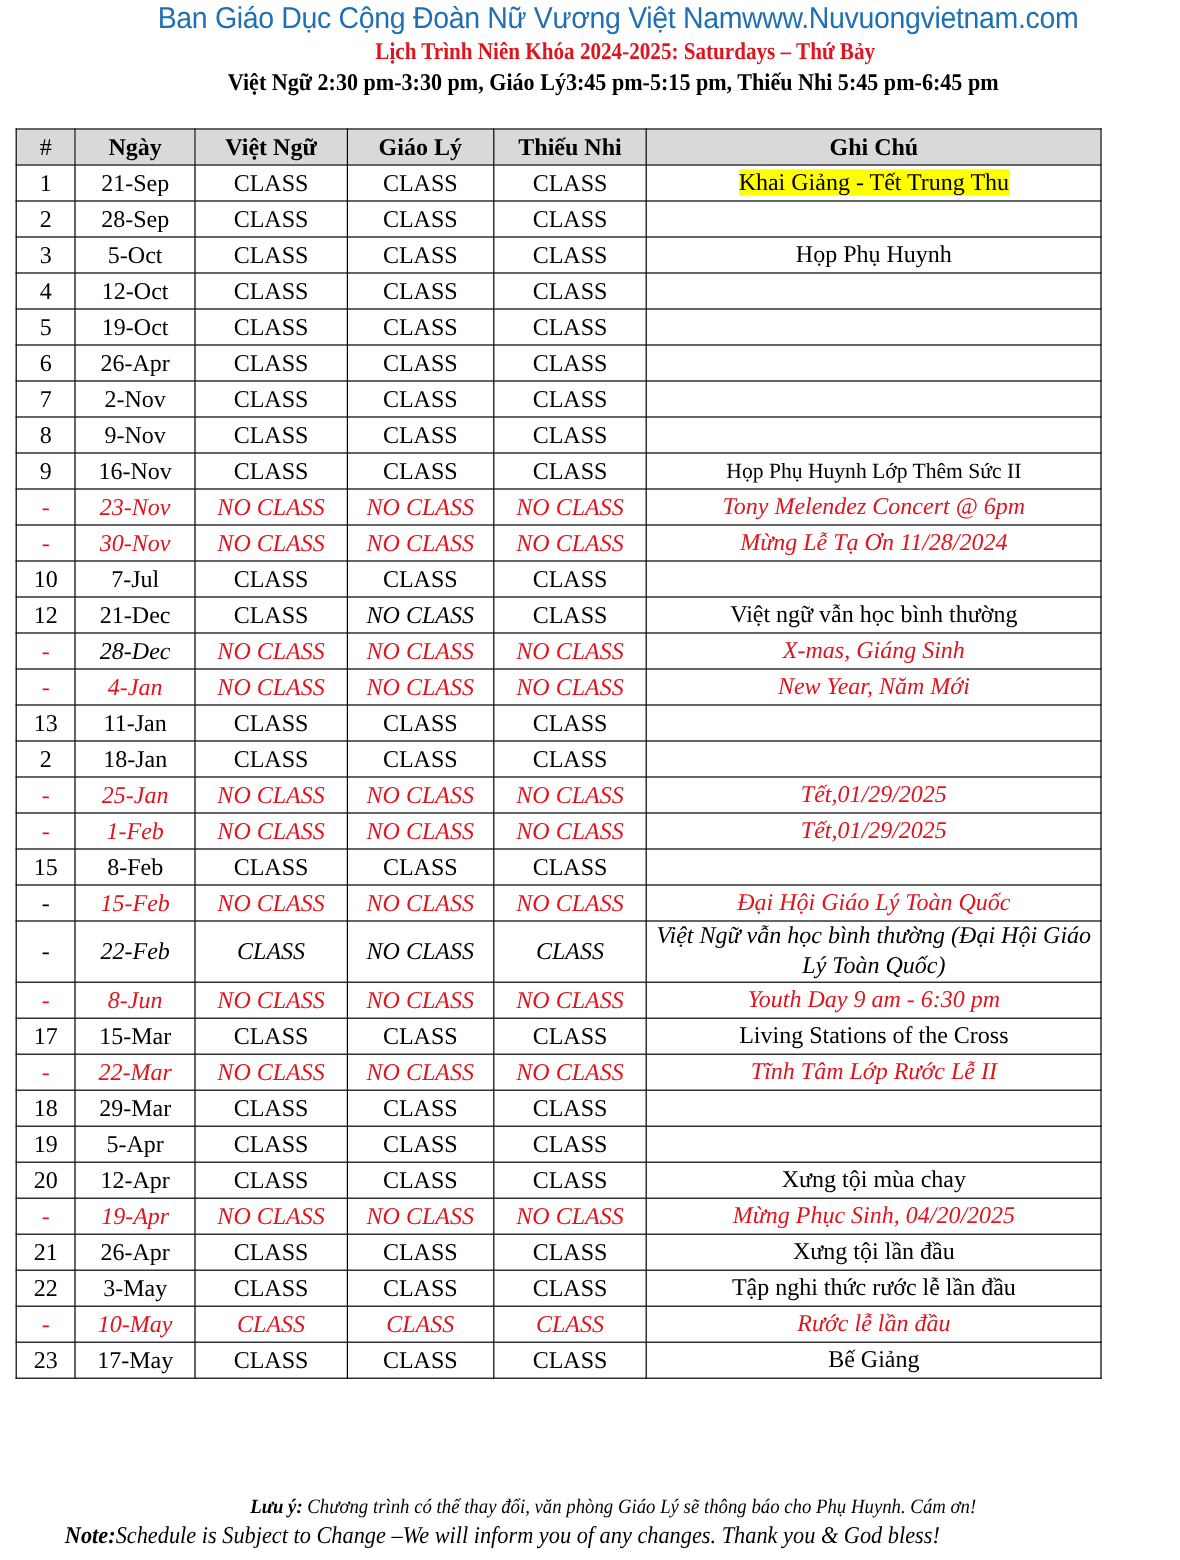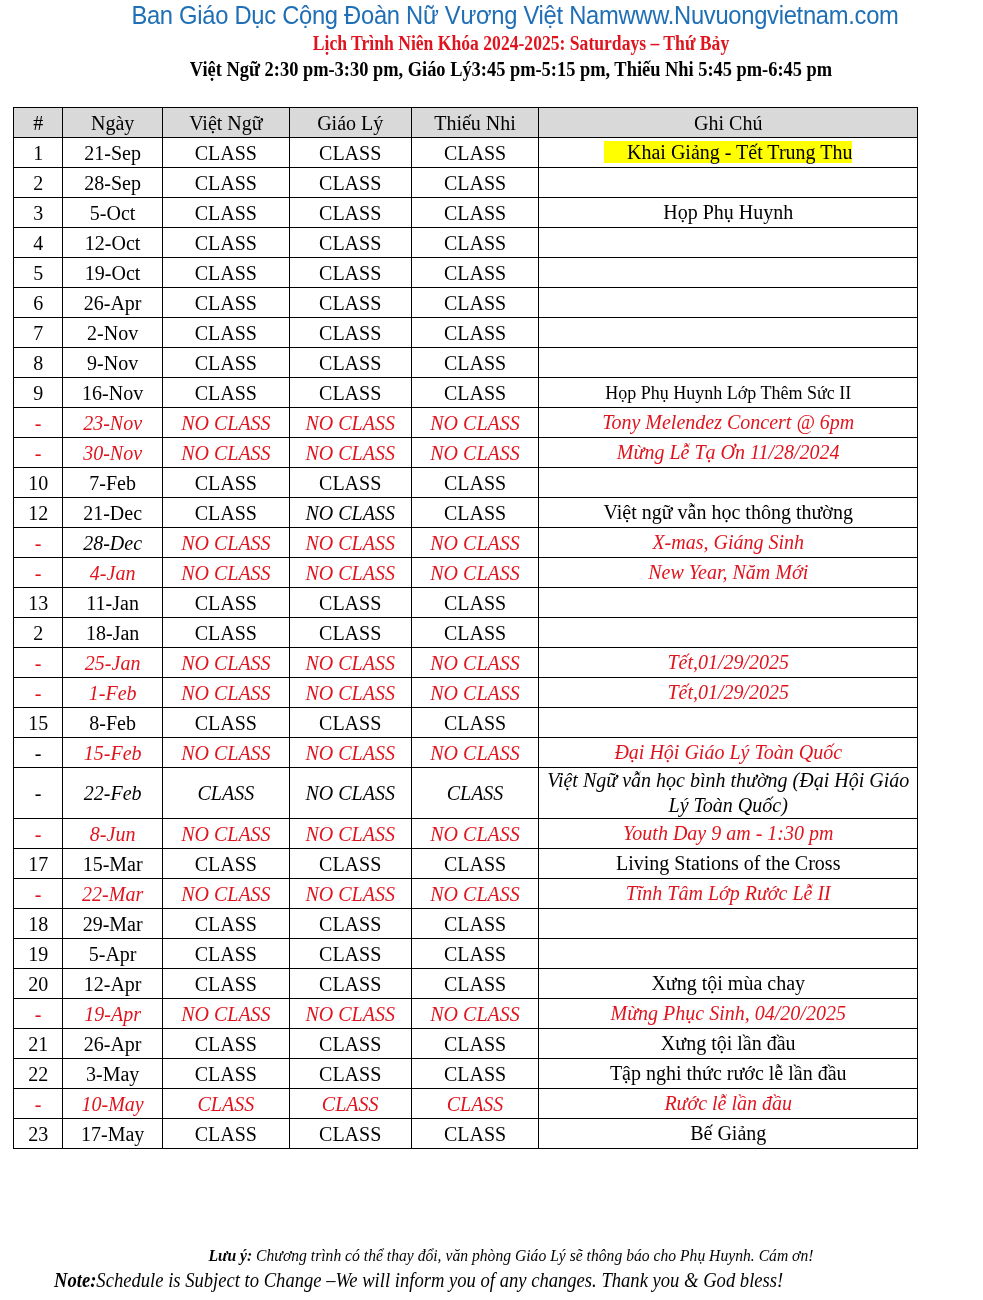--- a/index.html
+++ b/index.html
@@ -2,28 +2,28 @@
 <html><head>
 <meta charset="utf-8">
 <style>
   html, body { margin: 0; padding: 0; background: #ffffff; }
   body { width: 983px; height: 1300px; position: relative; overflow: hidden; font-family: "Liberation Serif", serif; color: #000; }
   .title { position: absolute; top: 0; left: 0; width: 1030px; text-align: center; font-family: "Liberation Sans", sans-serif; font-size: 25px; color: #1f6fb6; letter-spacing: -0.3px; line-height: 30px; white-space: nowrap; transform: scaleX(0.95); transform-origin: 50% 0; }
   .subtitle { position: absolute; top: 31px; left: 0; width: 1042px; text-align: center; font-size: 20px; font-weight: bold; color: #e0141e; line-height: 24px; transform: scaleX(0.88); transform-origin: 50% 0; white-space: nowrap; }
   .times { position: absolute; top: 57px; left: 0; width: 1022px; text-align: center; font-size: 20px; font-weight: bold; line-height: 24px; transform: scaleX(0.92); transform-origin: 50% 0; white-space: nowrap; }
   table.sched { position: absolute; top: 107px; left: 13px; border-collapse: collapse; table-layout: fixed; width: 905px; }
   table.sched th, table.sched td { border: 1px solid #000; text-align: center; padding: 0; font-size: 20px; line-height: 22px; height: 29px; white-space: nowrap; overflow: hidden; }
-  table.sched th { background: #d9d9d9; font-weight: normal; height: 29px; }
+  table.sched th { background: #d9d9d9; font-weight: bold; height: 29px; }
   table.sched td.note { white-space: normal; line-height: 25px; }
   table.sched tr.tall td { height: 49px; }
   .c-num { width: 49px; } .c-date { width: 99px; } .c-vn { width: 126px; } .c-gl { width: 121px; } .c-tn { width: 127px; } .c-note { width: 376px; }
   .red { color: #e0141e; }
   .blk { color: #000; }
   .it { font-style: italic; }
-  .hl { background: #ffff00; padding-left: 23px; }
+  .hl { background: #ffff00; }
   .small { font-size: 18px; text-align: center; }
   .footer1 { position: absolute; top: 1245px; left: 0; width: 1022px; text-align: center; font-size: 17px; font-style: italic; line-height: 22px; transform: scaleX(0.92); transform-origin: 50% 0; white-space: nowrap; }
   .footer2 { position: absolute; top: 1268px; left: 54px; font-size: 20px; font-style: italic; line-height: 24px; transform: scaleX(0.93); transform-origin: 0 0; white-space: nowrap; }
   b { font-weight: bold; }
 </style>
 </head>
 <body>
 
 <div class="title">Ban Giáo Dục Cộng Đoàn Nữ Vương Việt Namwww.Nuvuongvietnam.com</div>
 <div class="subtitle">Lịch Trình Niên Khóa 2024-2025: Saturdays – Thứ Bảy</div>
@@ -132,33 +132,33 @@
       <tr>
         <td class="red">-</td>
         <td class="red it">30-Nov</td>
         <td class="red it">NO CLASS</td>
         <td class="red it">NO CLASS</td>
         <td class="red it">NO CLASS</td>
         <td class="note"><span class="red it">Mừng Lễ Tạ Ơn 11/28/2024</span></td>
       </tr>
       <tr>
         <td>10</td>
-        <td>7-Feb</td>
+        <td>7-Jul</td>
         <td>CLASS</td>
         <td>CLASS</td>
         <td>CLASS</td>
         <td class="note"><span></span></td>
       </tr>
       <tr>
         <td>12</td>
         <td>21-Dec</td>
         <td>CLASS</td>
         <td class="it">NO CLASS</td>
         <td>CLASS</td>
-        <td class="note"><span>Việt ngữ vẫn học thông thường</span></td>
+        <td class="note"><span>Việt ngữ vẫn học bình thường</span></td>
       </tr>
       <tr>
         <td class="red">-</td>
         <td class="it">28-Dec</td>
         <td class="red it">NO CLASS</td>
         <td class="red it">NO CLASS</td>
         <td class="red it">NO CLASS</td>
         <td class="note"><span class="red it">X-mas, Giáng Sinh</span></td>
       </tr>
       <tr>
@@ -224,21 +224,21 @@
         <td class="it">NO CLASS</td>
         <td class="it">CLASS</td>
         <td class="note"><span class="it">Việt Ngữ vẫn học bình thường (Đại Hội Giáo Lý Toàn Quốc)</span></td>
       </tr>
       <tr>
         <td class="red">-</td>
         <td class="red it">8-Jun</td>
         <td class="red it">NO CLASS</td>
         <td class="red it">NO CLASS</td>
         <td class="red it">NO CLASS</td>
-        <td class="note"><span class="red it">Youth Day 9 am - 1:30 pm</span></td>
+        <td class="note"><span class="red it">Youth Day 9 am - 6:30 pm</span></td>
       </tr>
       <tr>
         <td>17</td>
         <td>15-Mar</td>
         <td>CLASS</td>
         <td>CLASS</td>
         <td>CLASS</td>
         <td class="note"><span>Living Stations of the Cross</span></td>
       </tr>
       <tr>

